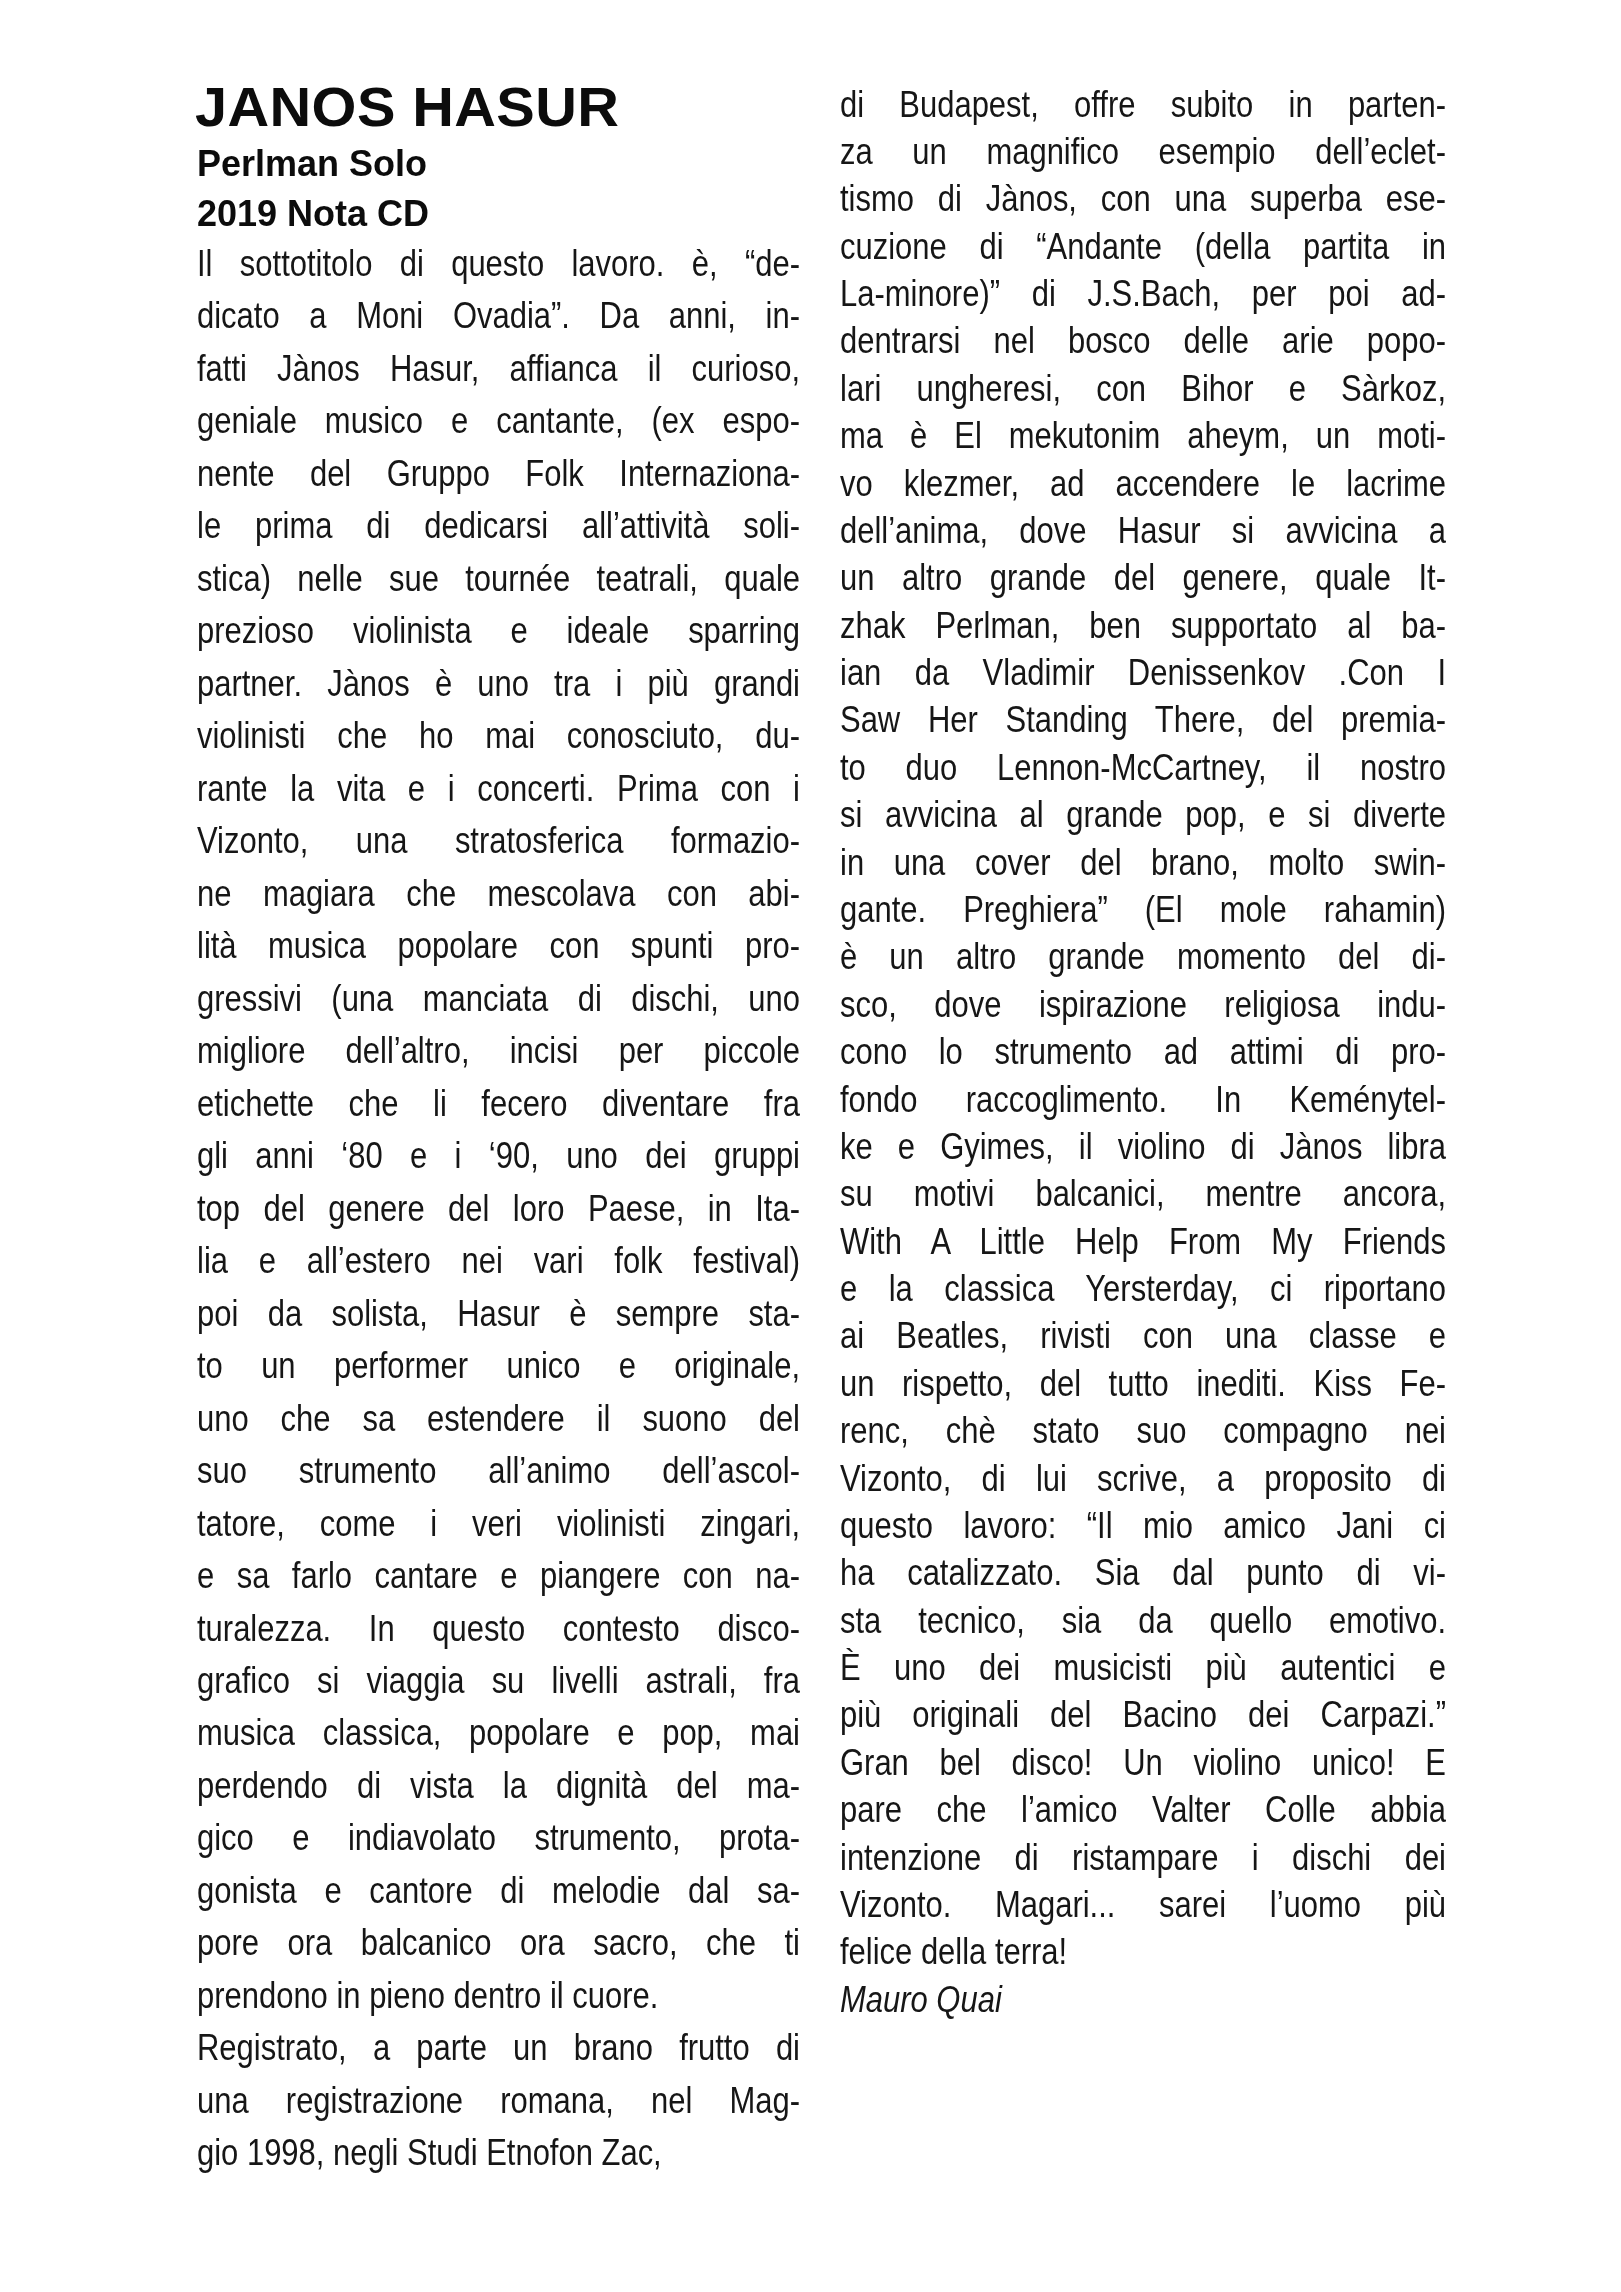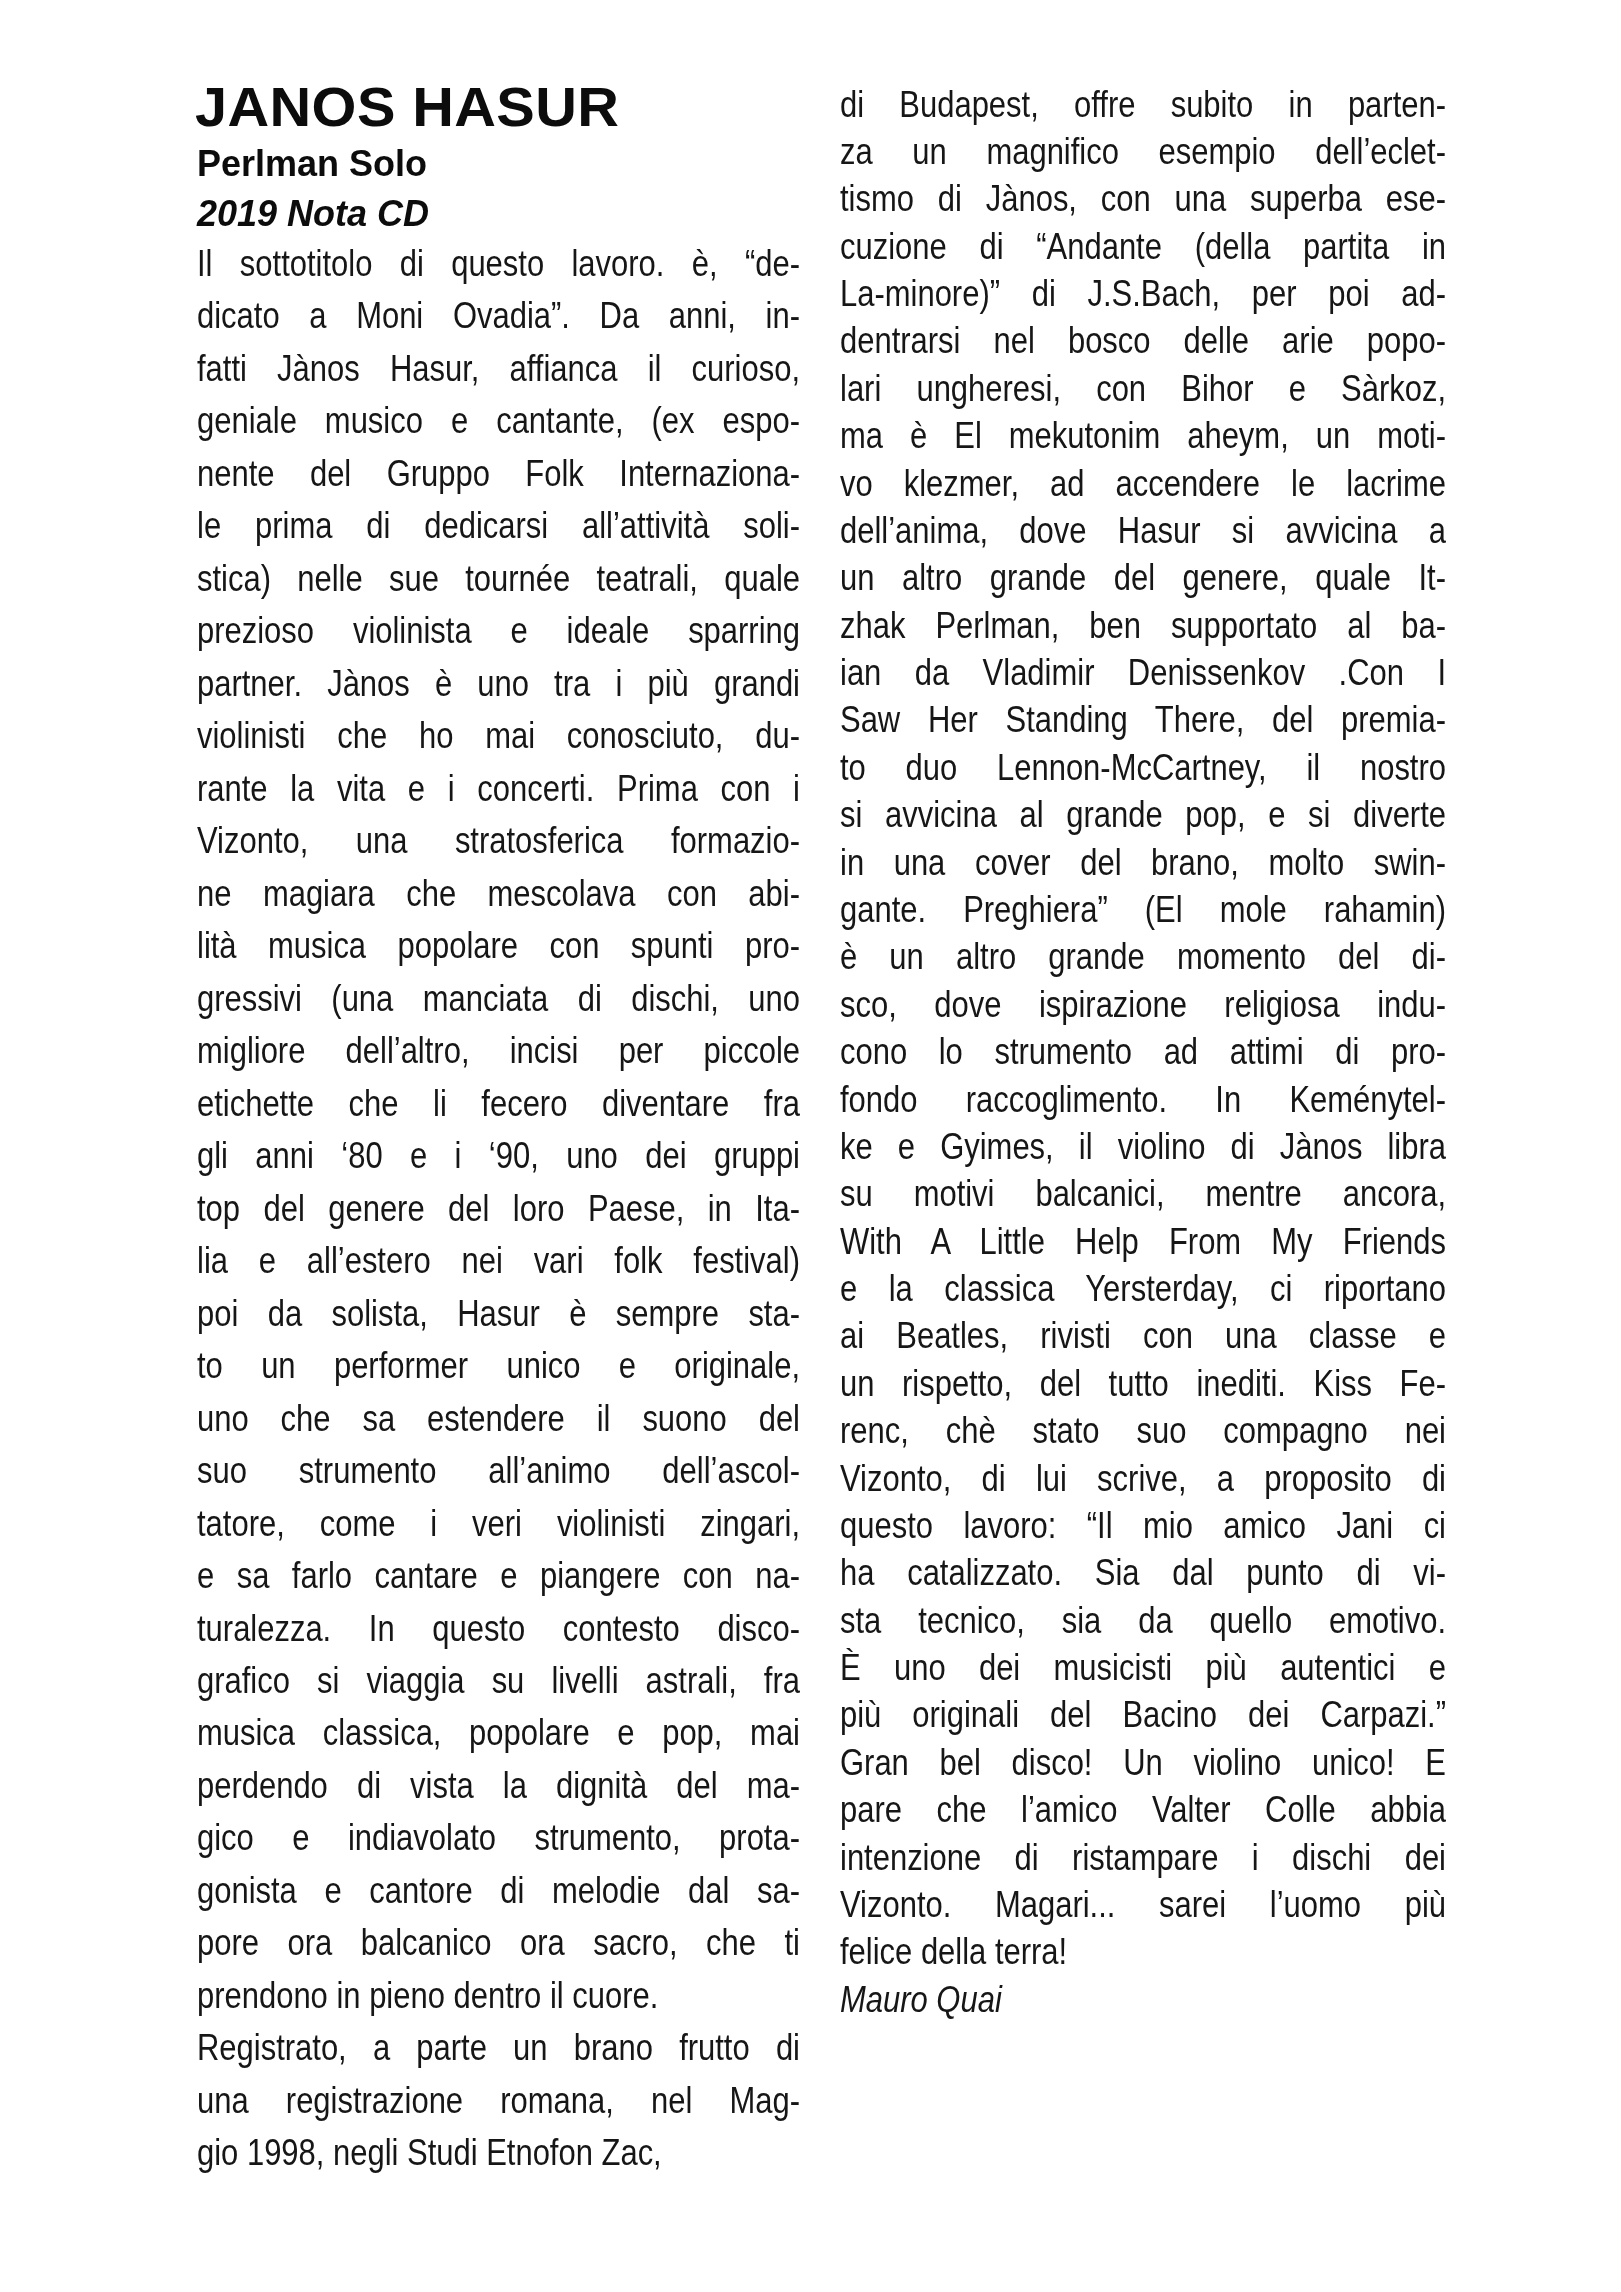--- a/index.html
+++ b/index.html
@@ -10,21 +10,21 @@
     font-family:"Liberation Sans", sans-serif; font-weight:bold;
     font-size:56px; line-height:63px; letter-spacing:0.4px; color:#0c0c0c;
     transform:scaleX(1.03); transform-origin:left top;
   }
   .sub {
     position:absolute; left:197px;
     font-family:"Liberation Sans", sans-serif; font-weight:bold;
     font-size:36px; line-height:41px; color:#0c0c0c;
   }
   .sub1 { top:143px; }
-  .sub2 { top:193px;font-style:italic; }
+  .sub2 { top:193px; }
   .col { position:absolute; }
   .col-left { left:197px; width:603px; top:0; }
   .col-right { left:840px; width:606px; top:0; }
   .line {
     position:absolute; left:0; width:100%;
     font-family:"Liberation Sans", sans-serif;
     font-size:36px; height:47px; line-height:47px;
     white-space:nowrap; overflow:visible;
     transform:scaleX(0.86); transform-origin:left center;
     text-align:justify; text-align-last:justify;

